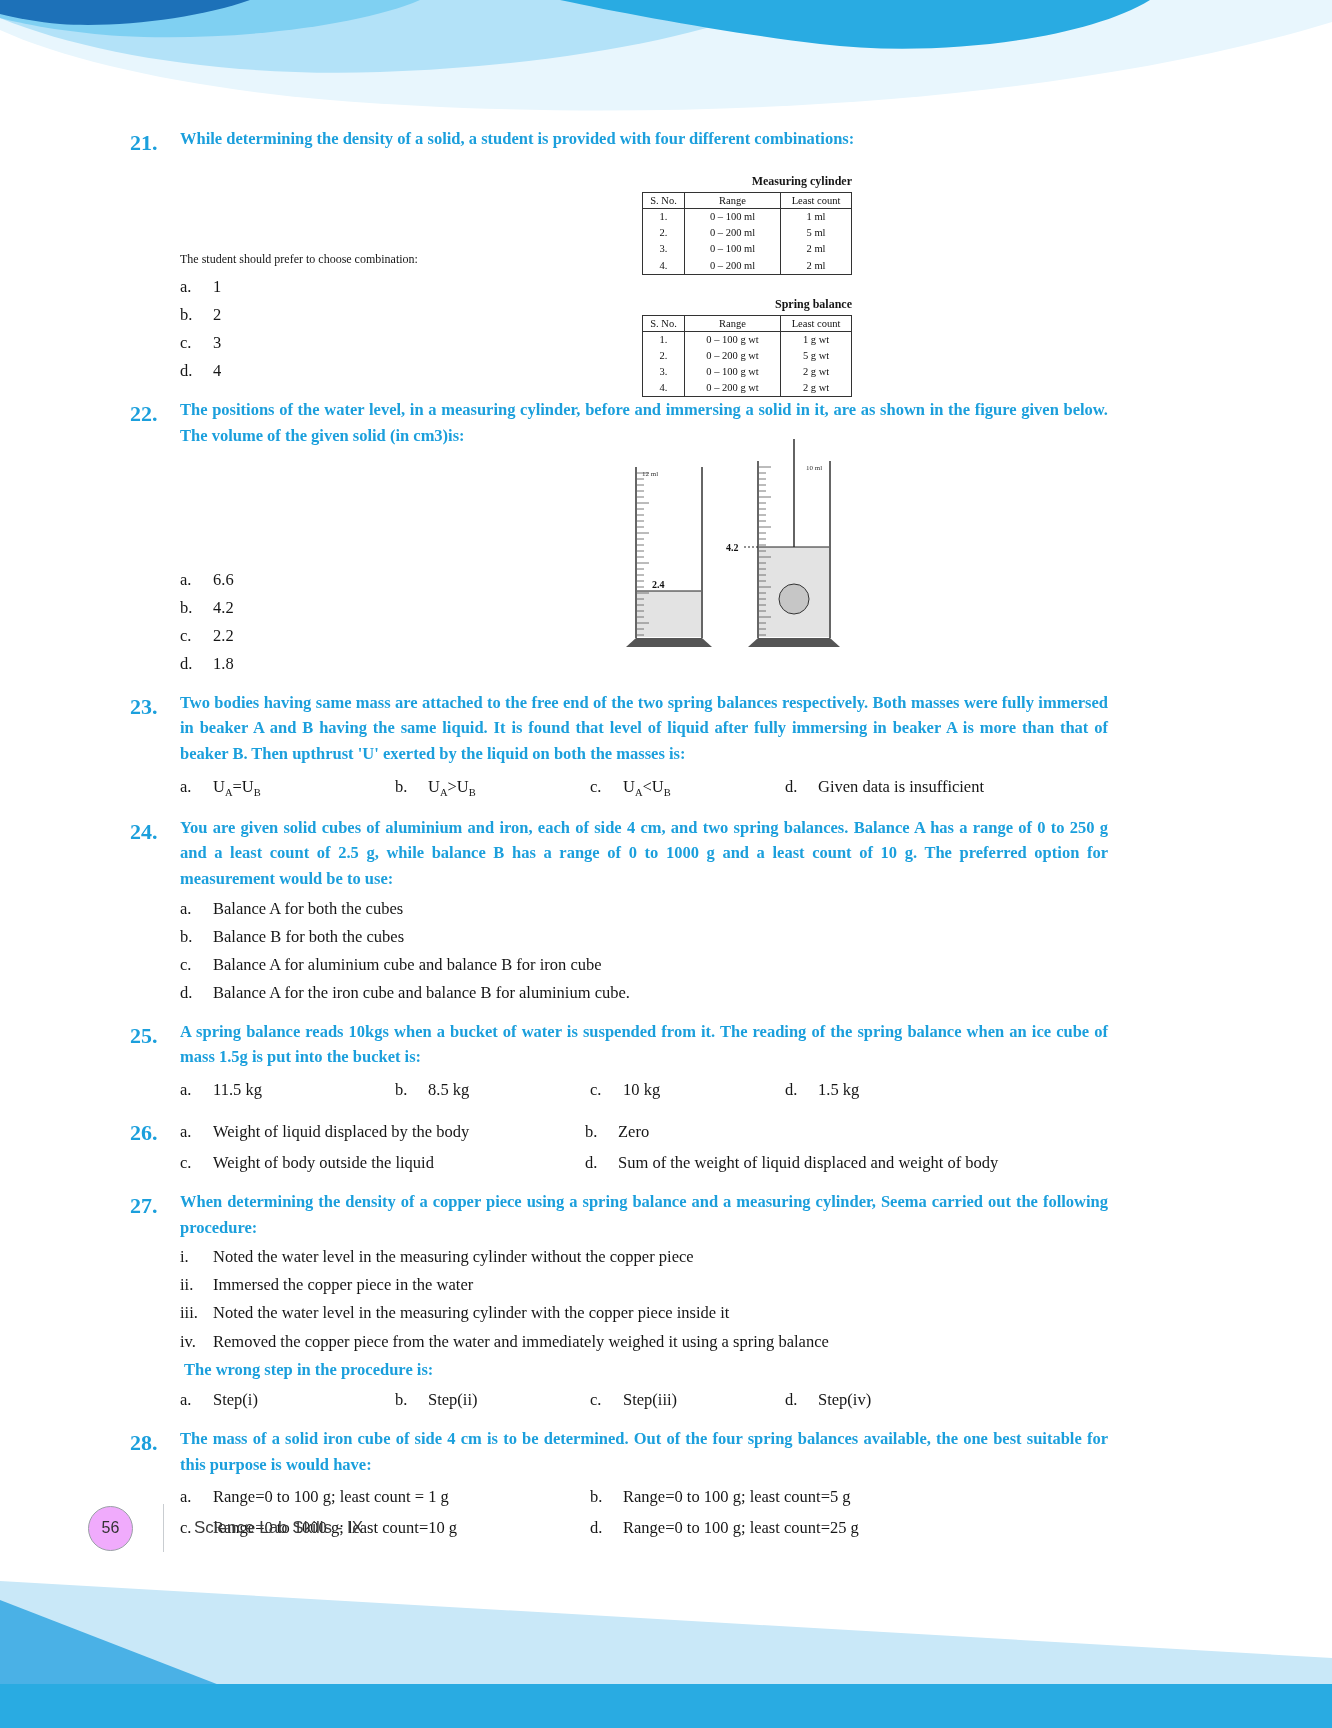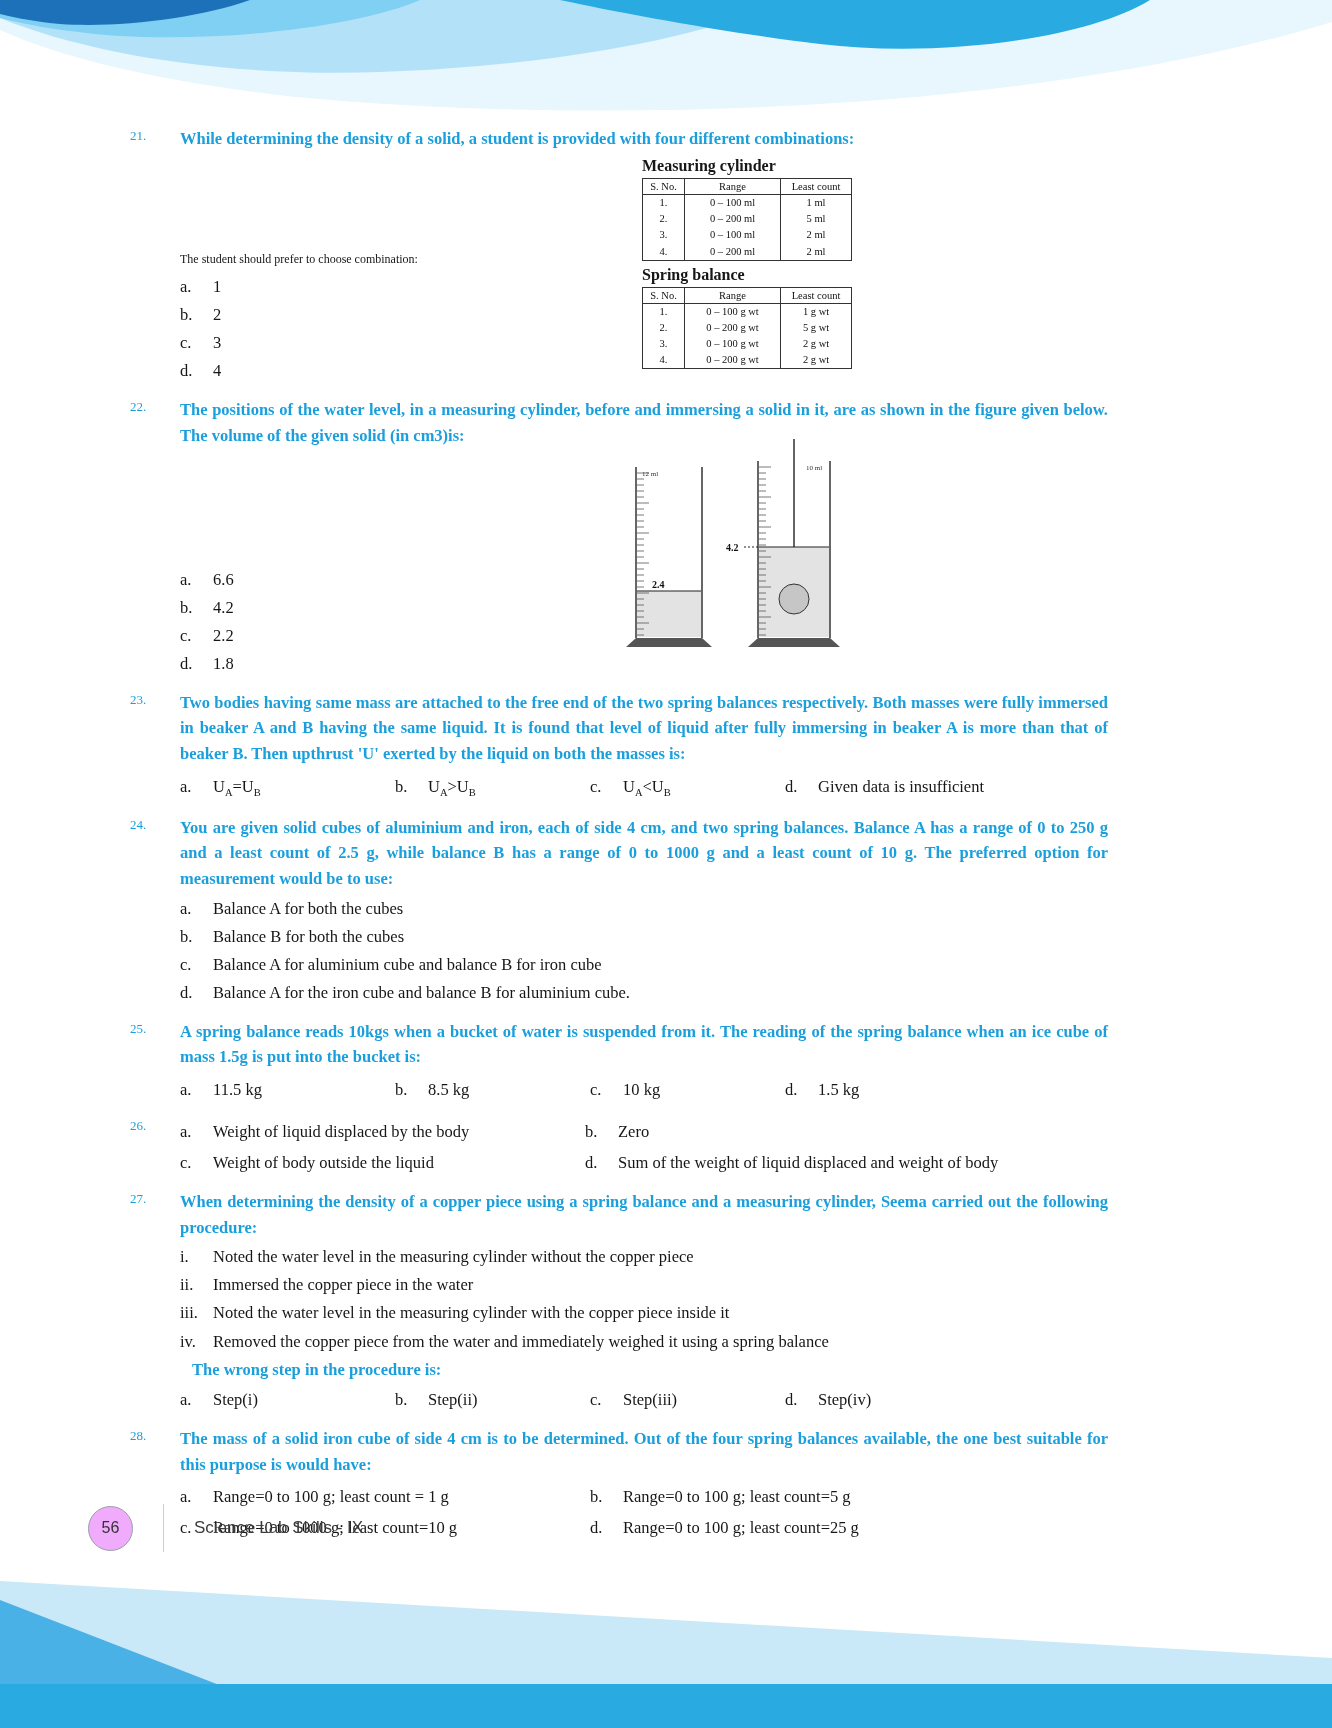--- a/index.html
+++ b/index.html
@@ -16,37 +16,37 @@
     background:#ffffff;
     overflow:hidden;
     font-family:"Liberation Serif", serif;
     color:var(--ink);
   }
   
   .top-decor{position:absolute; top:0; left:0; z-index:0; display:block;}
   
   .content{position:absolute; top:126px; left:130px; width:978px; z-index:1;}
   .question{display:flex; margin-bottom:11px;}
-  .q-num{flex:0 0 50px; width:50px; font-weight:normal; color:var(--blue); font-size:13px; line-height:1.55;}
+  .q-num{flex:0 0 50px; width:50px; font-weight:bold; color:var(--blue); font-size:22px; line-height:1.55;}
   .q-body{flex:1; position:relative;}
   .q-text{color:var(--blue); font-weight:bold; font-size:16.5px; line-height:1.55; margin-bottom:4px; text-align:justify;}
   .q-prompt-black{font-size:12px; line-height:1.55; margin-bottom:6px;}
-  .q-prompt-blue{color:var(--blue); font-weight:bold; font-size:16.5px; line-height:1.55; margin:2px 12px;}
+  .q-prompt-blue{color:var(--blue); font-weight:bold; font-size:16.5px; line-height:1.55; margin:2px 4px;}
   .opt-row{display:flex; font-size:16.5px; line-height:1.52; margin:3px 0;}
   .opt-label{flex:0 0 33px; width:33px;}
   .opt-text sub{font-size:10.5px;}
   .opt-grid-4{display:grid; grid-template-columns:215px 195px 195px 1fr; margin-top:2px;}
   .opt-grid-2{display:grid; grid-template-columns:405px 1fr;}
   .opt-grid-2.wide{grid-template-columns:410px 1fr;}
   .steps .opt-row{margin:3px 0;}
   
   .q21-body{min-height:254px;}
   .q21-left{width:440px; padding-top:94px;}
   .q21-tables{position:absolute; left:462px; top:26px; width:210px;}
-  .table-title{text-align:left; font-weight:bold; font-size:16px; margin:5px 0 3px;}
+  .table-title{text-align:right; font-weight:bold; font-size:12px; margin:22px 0 3px;}
   .mini-table{width:100%; border-collapse:collapse; font-size:10.5px; text-align:center; border:1px solid #333; color:#111;}
   .mini-table th{font-weight:normal; border-bottom:1px solid #333; padding:2px 3px;}
   .mini-table td{padding:1px 3px; line-height:1.35;}
   .mini-table th + th, .mini-table td + td{border-left:1px solid #333;margin-top:44px;}
   .mini-table th:nth-child(1){width:42px;}
   .mini-table th:nth-child(2){width:96px;}
   
   .q22-body{min-height:268px;}
   .q22-fig{position:absolute; left:418px; top:42px;}
   .q22-opts{margin-top:118px; width:220px;}

